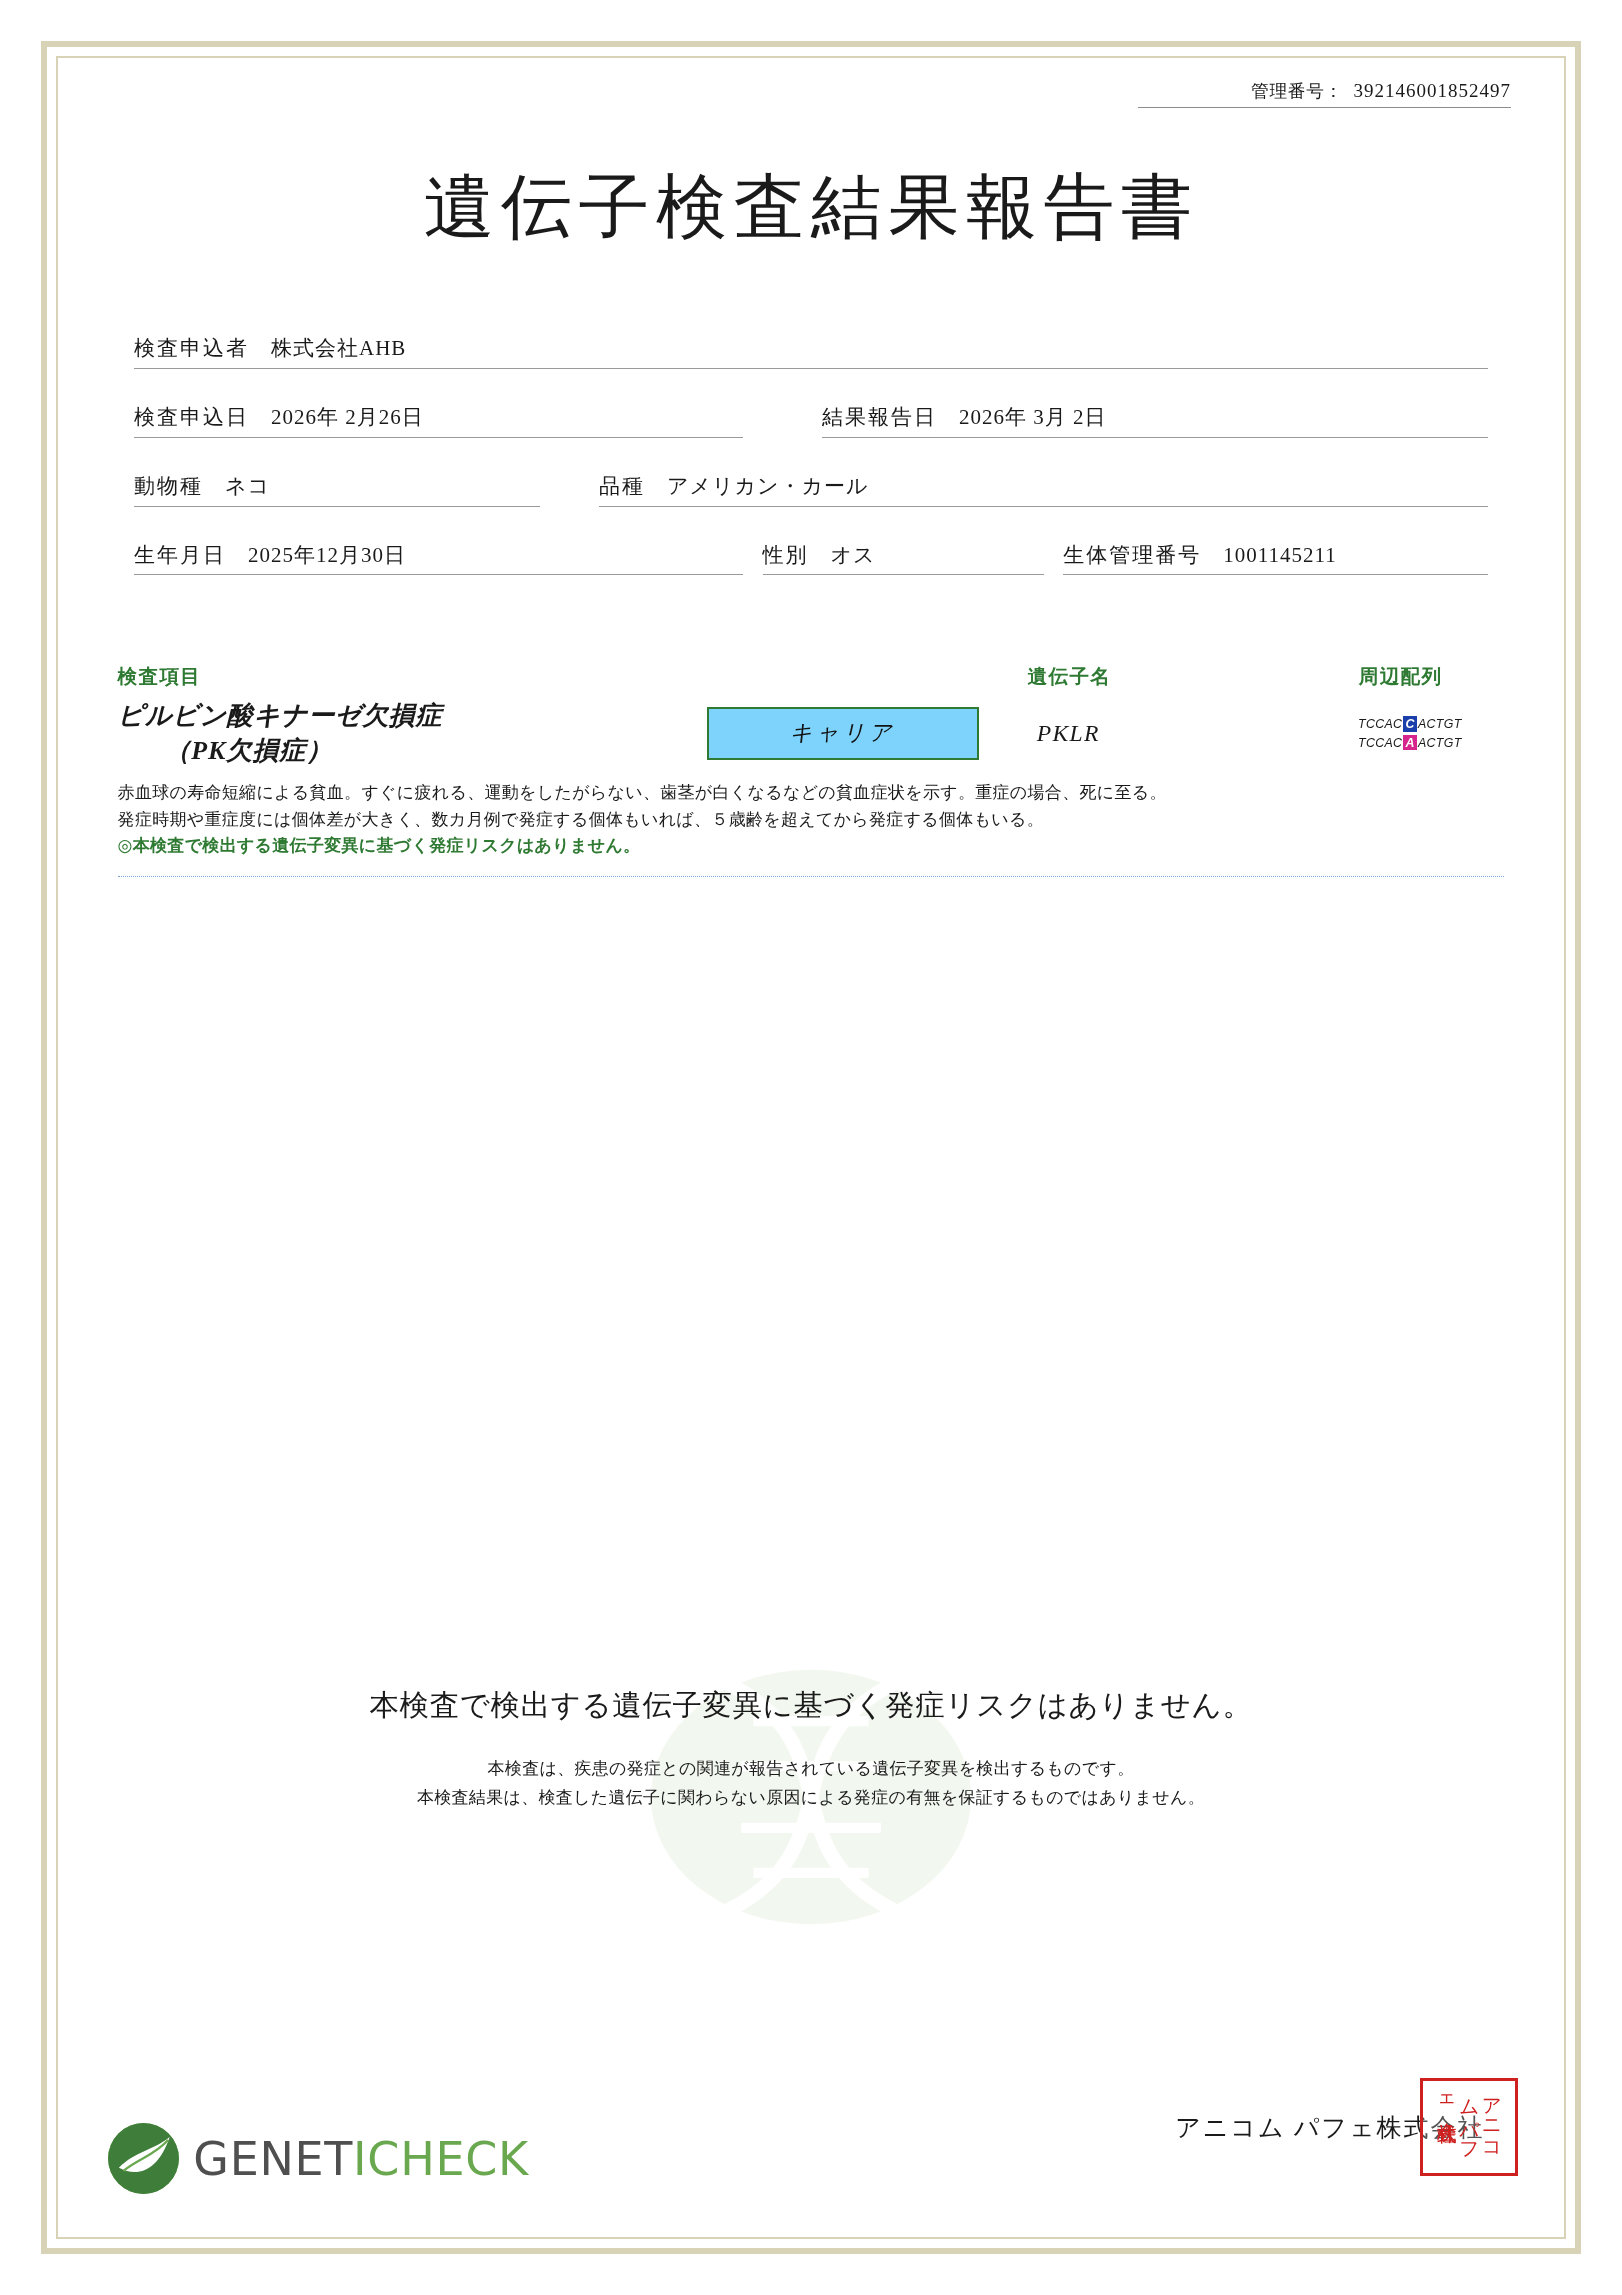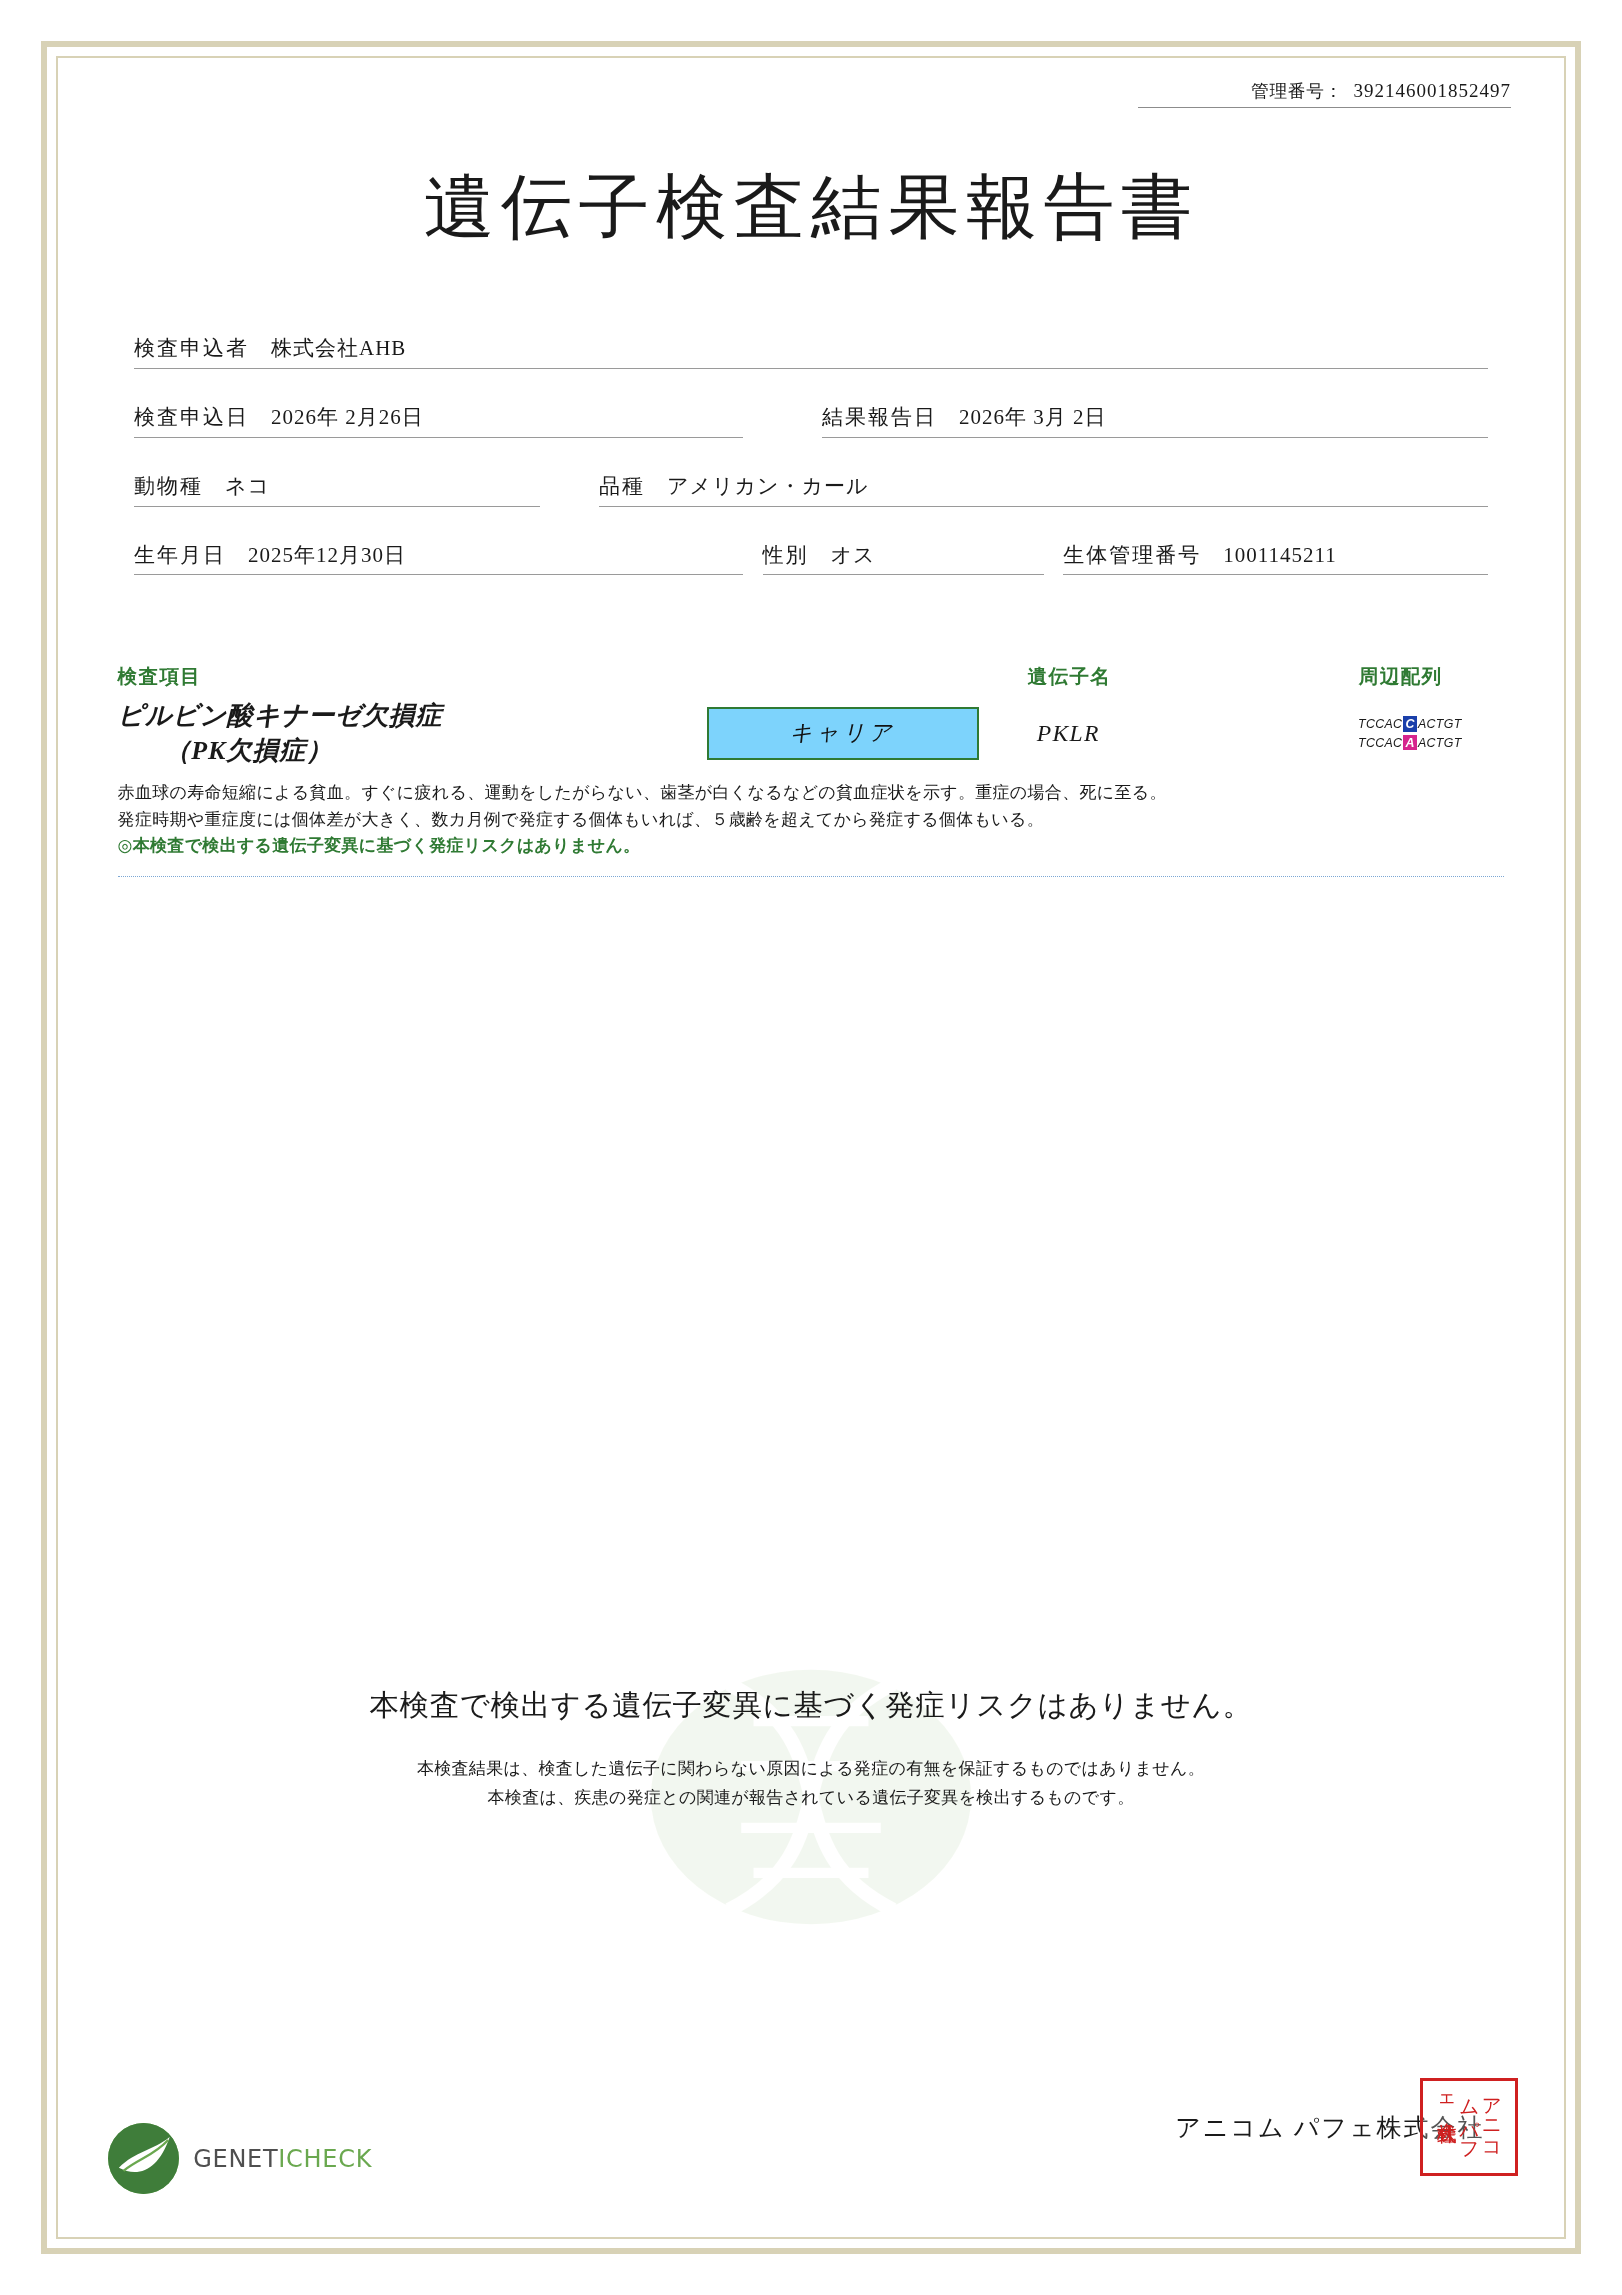--- a/index.html
+++ b/index.html
@@ -243,21 +243,21 @@
     display: flex;
     align-items: center;
   }
   .logo-mark {
     width: 77px;
     height: 77px;
     margin-right: 11.8px;
   }
   .logo-text {
     font-family: "DejaVu Sans", "Liberation Sans", sans-serif;
-    font-size: 24px;
+    font-size: 46px;
     letter-spacing: 0.7px;
   }
   .logo-text .dark { color: #4f4f4f; }
   .logo-text .green { color: #6aa84f; }
 
   .company {
     position: absolute;
     right: 6.5px;
     bottom: 27.5px;
     display: flex;
@@ -396,22 +396,22 @@
       <svg class="watermark" viewBox="0 0 200 150" aria-hidden="true">
         <ellipse cx="100" cy="75" rx="78" ry="62" fill="#cfe3c4"></ellipse>
         <path d="M60 20 C 120 50, 80 100, 140 130" stroke="#ffffff" stroke-width="7" fill="none"></path>
         <path d="M140 20 C 80 50, 120 100, 60 130" stroke="#ffffff" stroke-width="7" fill="none"></path>
         <path d="M72 38 L128 38 M66 60 L134 60 M66 90 L134 90 M72 112 L128 112" stroke="#ffffff" stroke-width="5"></path>
       </svg>
       <div class="summary-main">
         <div>本検査で検出する遺伝子変異に基づく発症リスクはありません。</div>
       </div>
       <div class="summary-note">
+        <div>本検査は、疾患の発症との関連が報告されている遺伝子変異を検出するものです。</div>
         <div>本検査結果は、検査した遺伝子に関わらない原因による発症の有無を保証するものではありません。</div>
-        <div>本検査は、疾患の発症との関連が報告されている遺伝子変異を検出するものです。</div>
       </div>
     </div>
 
     <div class="footer">
 
       <div class="logo">
         <svg class="logo-mark" viewBox="0 0 100 100" aria-hidden="true">
           <path d="M50 4 A46 46 0 0 1 50 96 A46 46 0 0 1 50 4 Z" fill="#6aa84f"></path>
           <path d="M50 4 A46 46 0 0 0 50 96 A46 46 0 0 0 50 4 Z" fill="#3f7d3a"></path>
           <path d="M18 62 C 40 40, 62 40, 84 22 C 70 64, 44 76, 18 62 Z" fill="#ffffff"></path>

